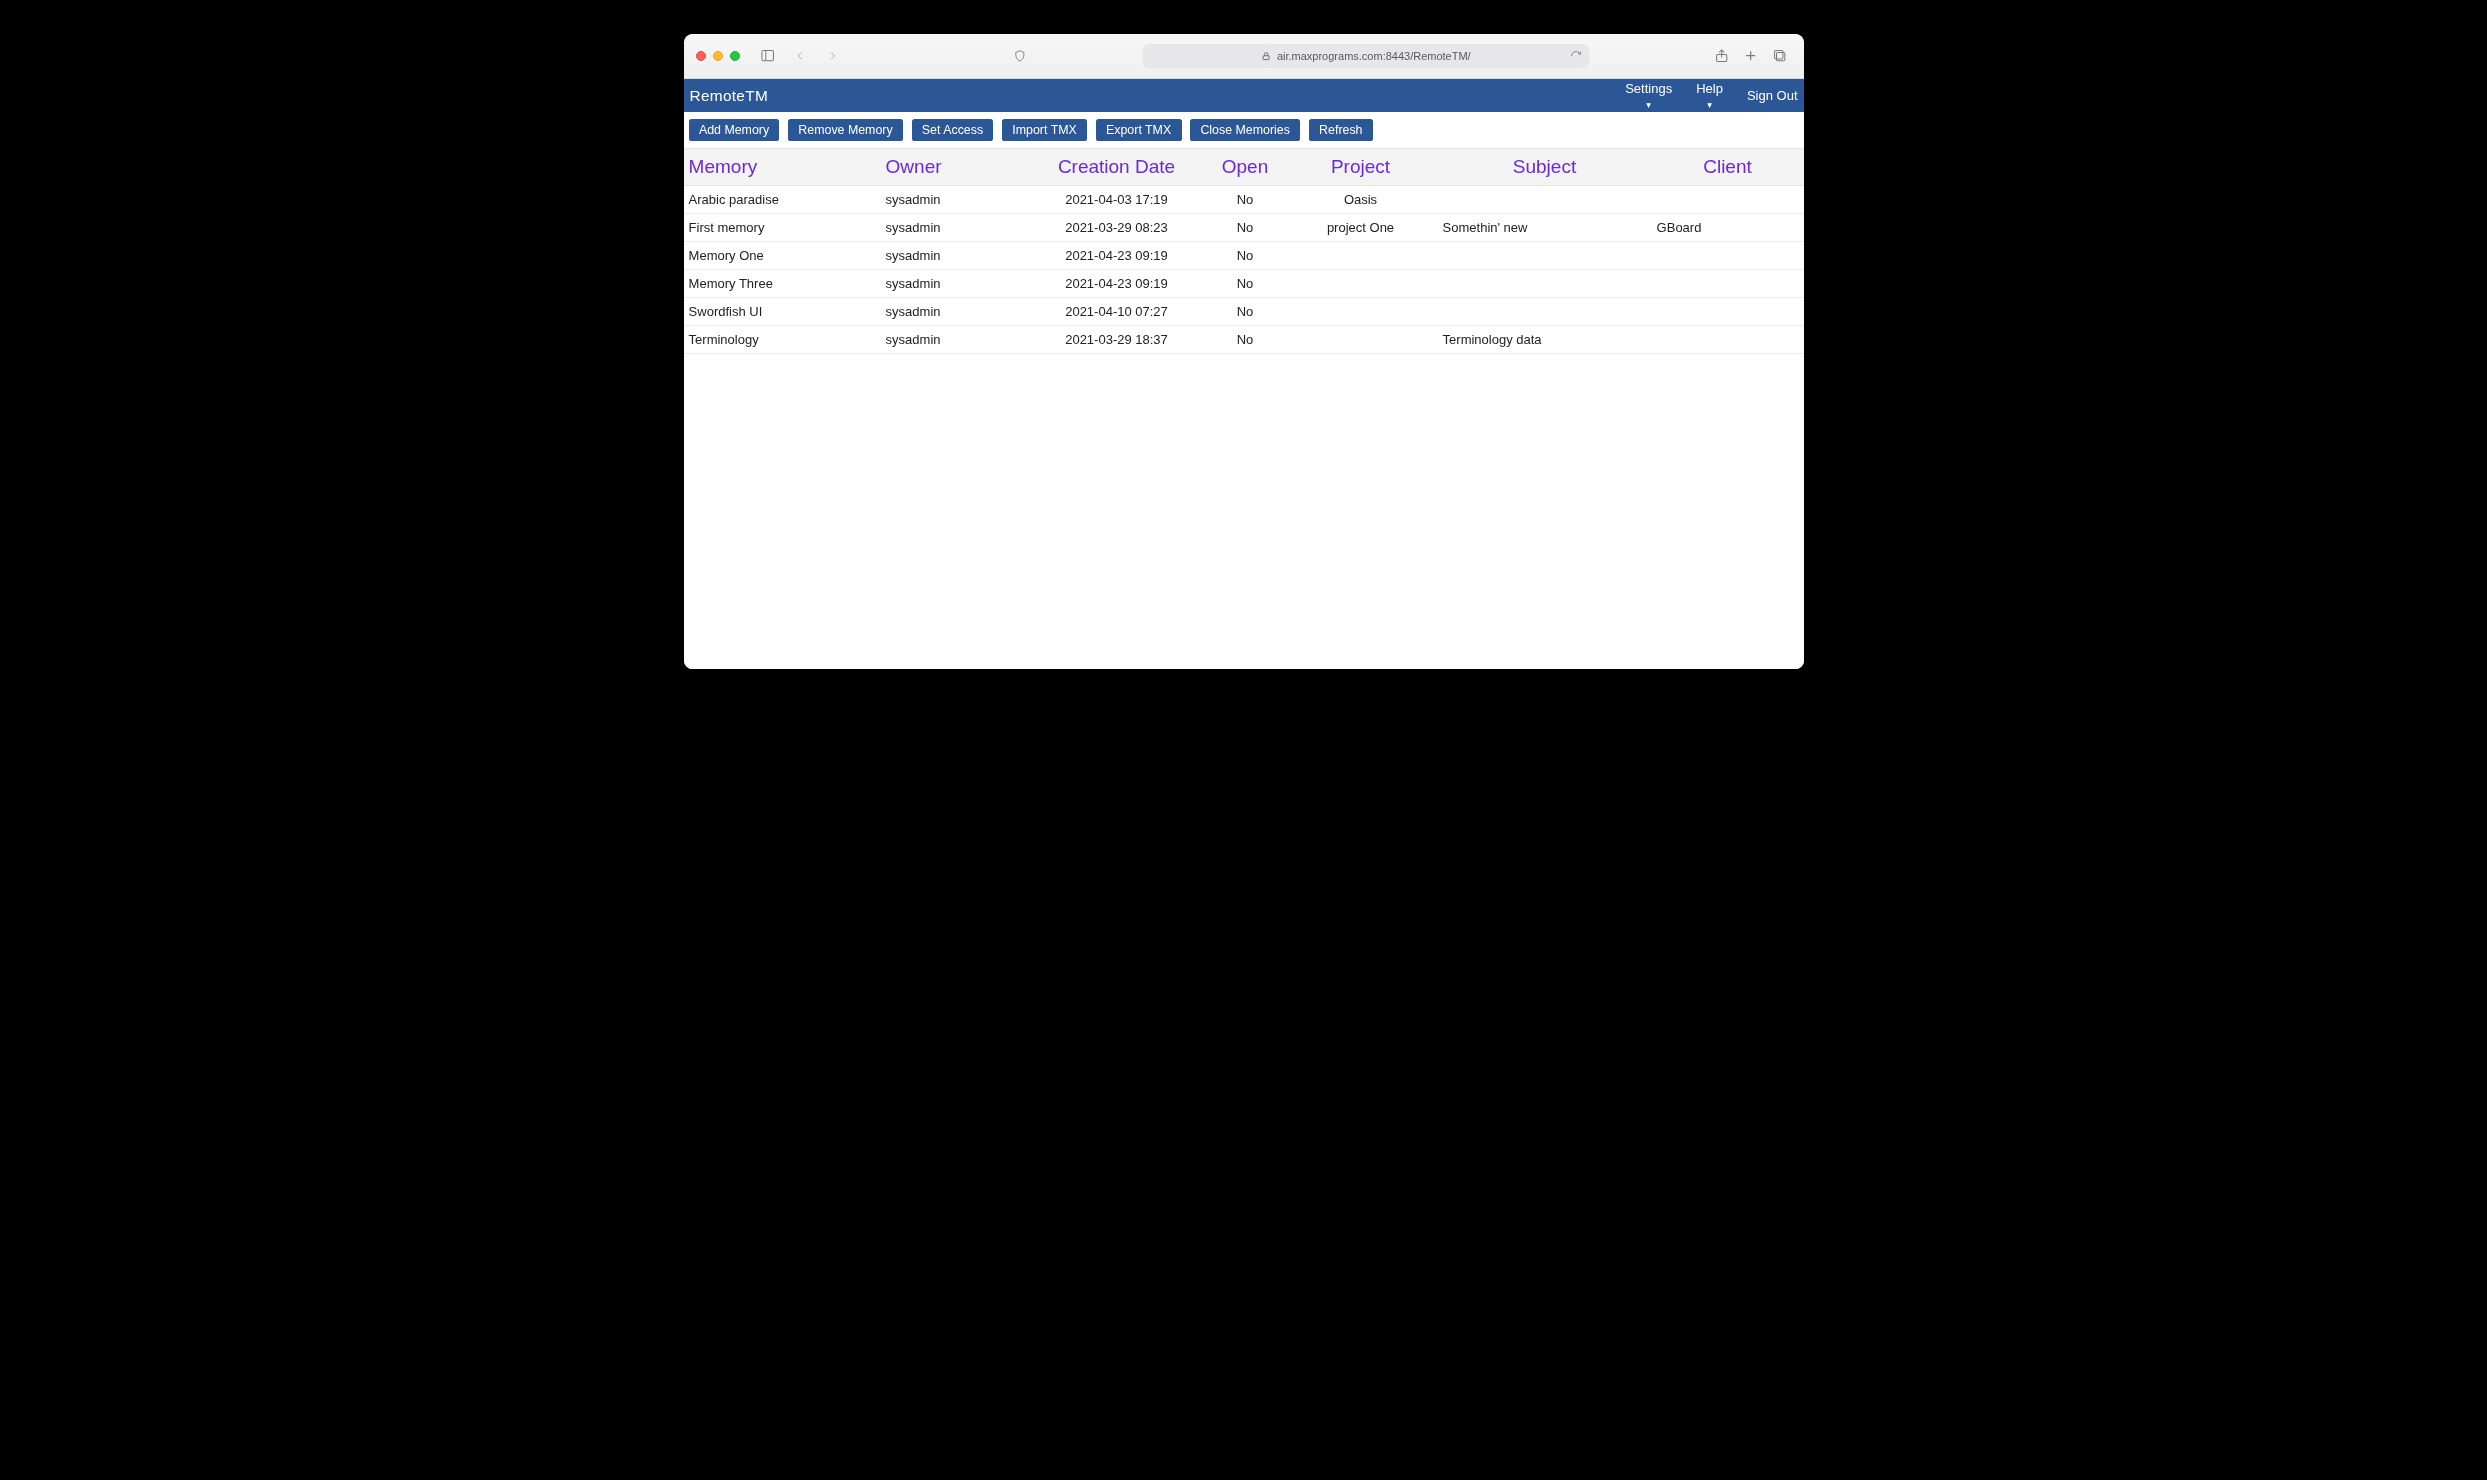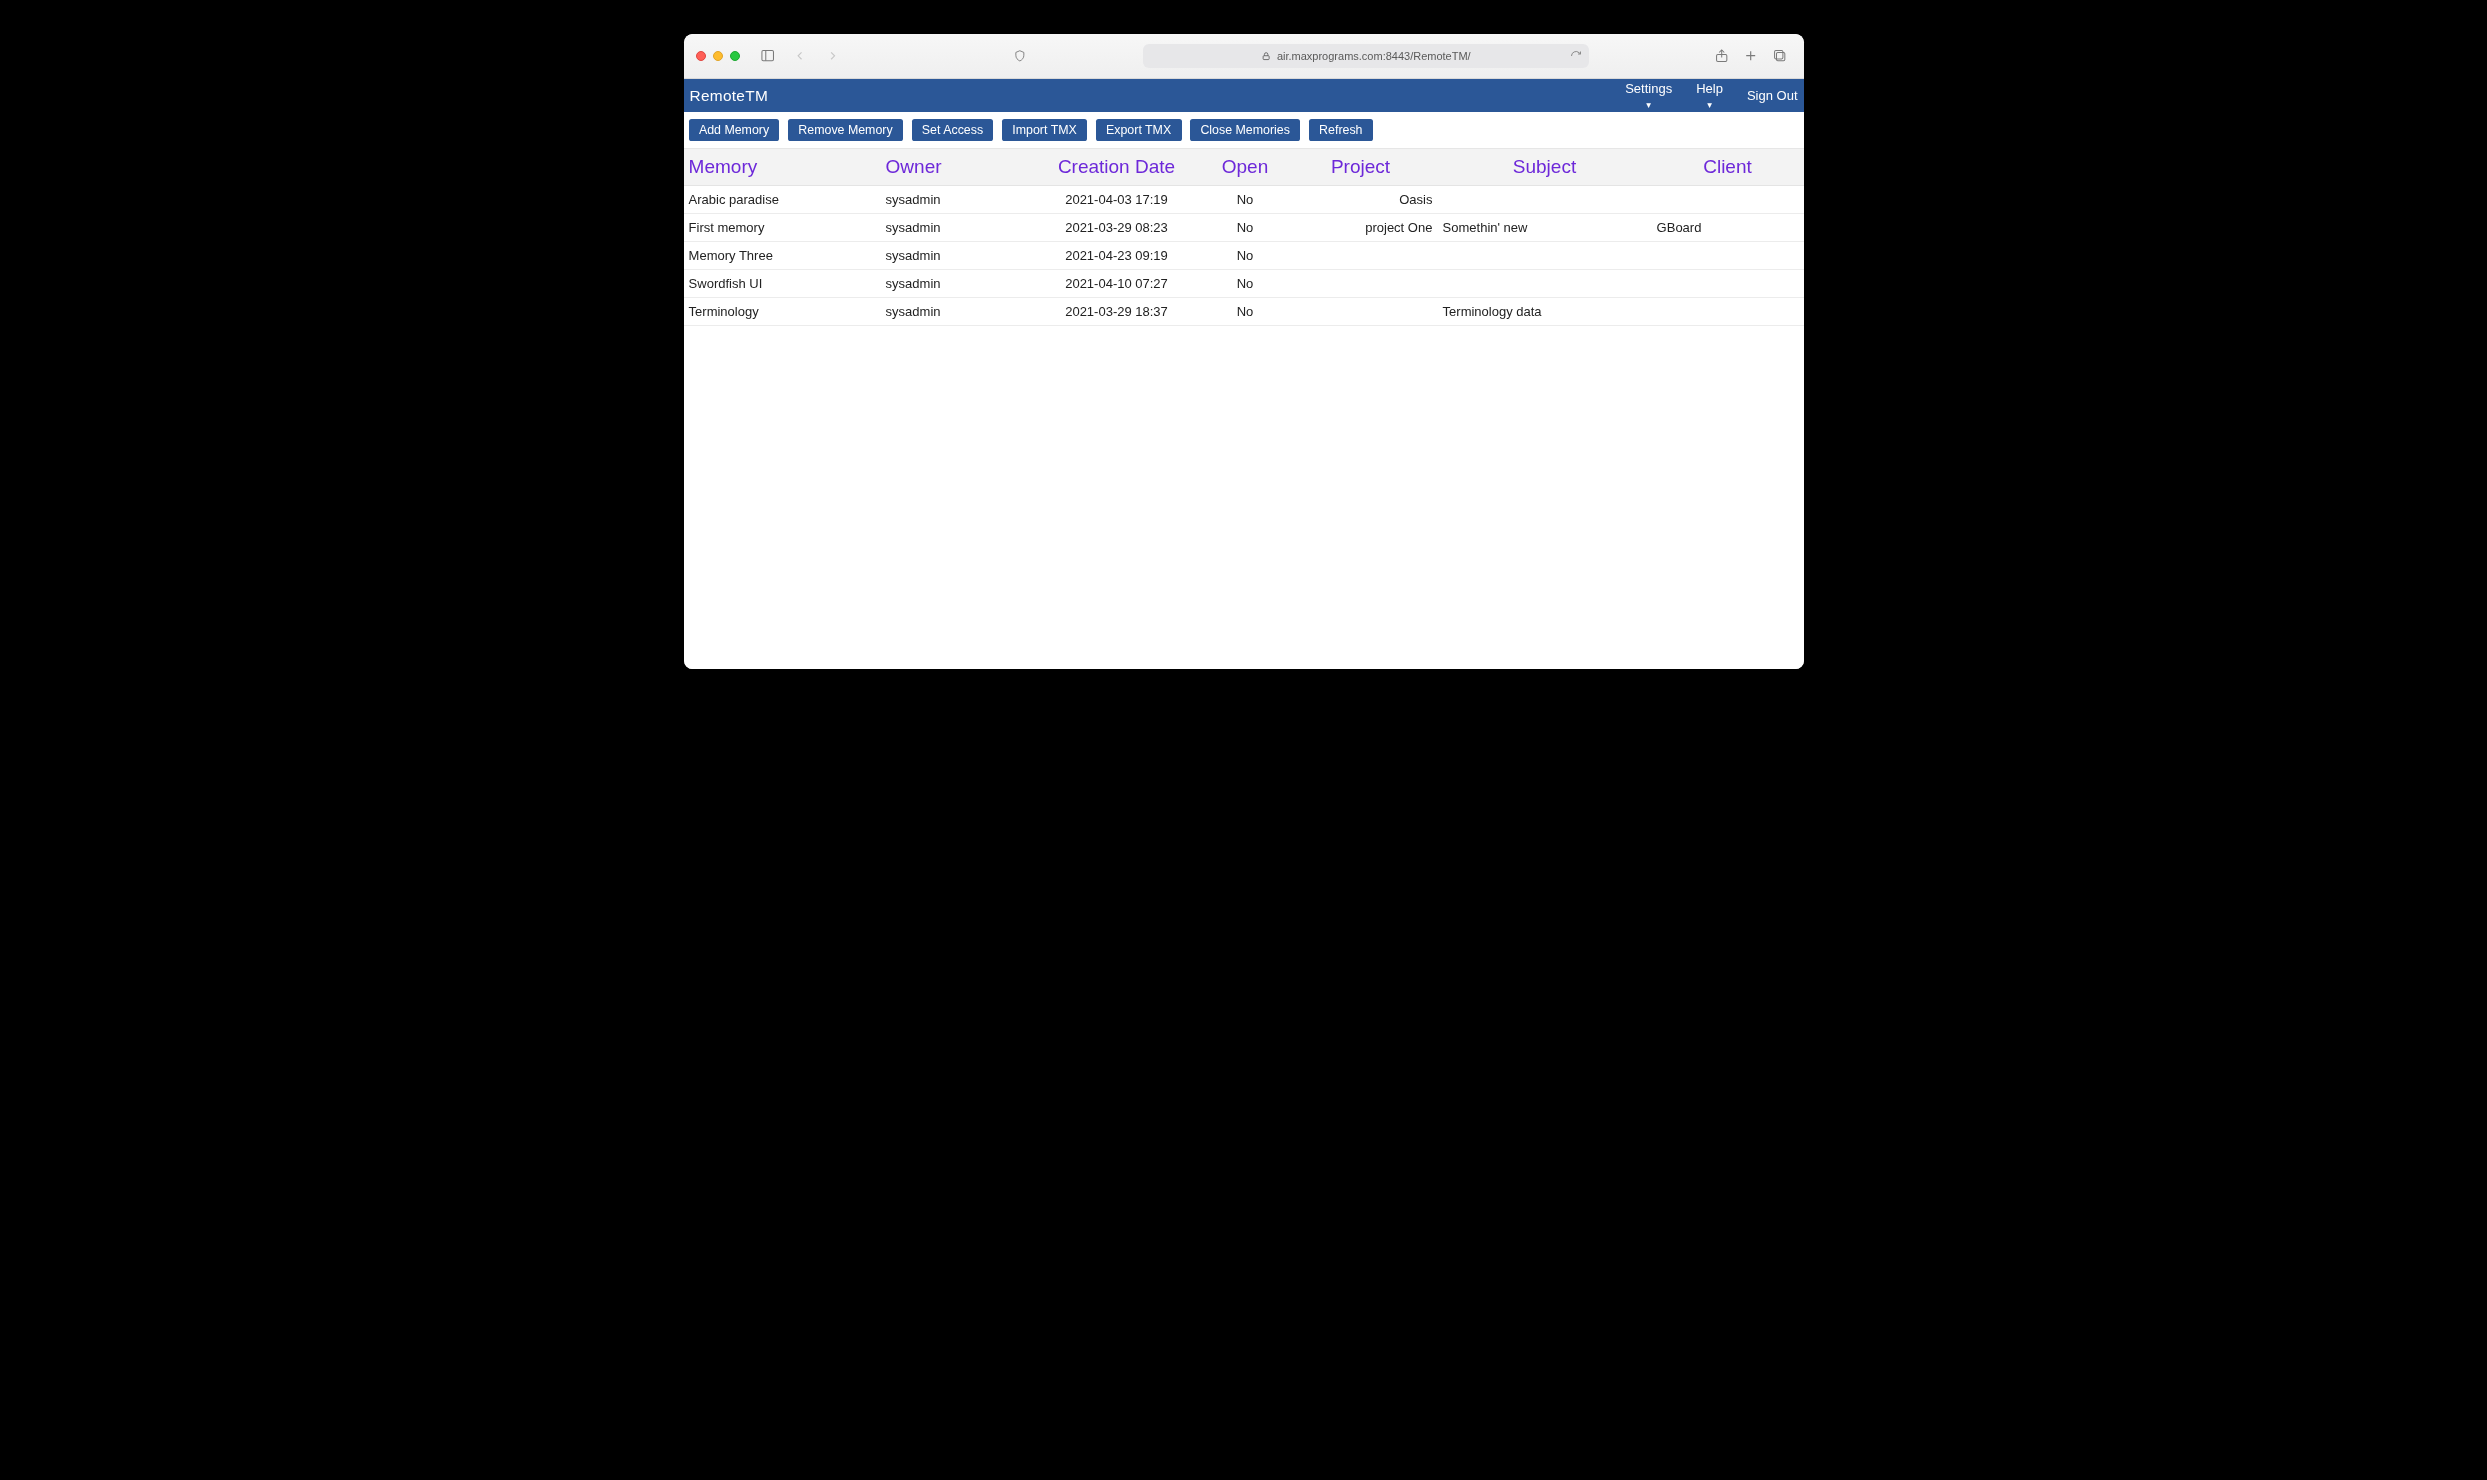--- a/index.html
+++ b/index.html
@@ -135,21 +135,21 @@
   tbody td {
     border-bottom:0.9px solid #ececec;
     font-size:13px;
     padding: 6px 5.1px;
     color:#222;
   }
   th.col-memory, td.col-memory { text-align:left; padding-left:5.1px; width:197px;}
   th.col-owner,  td.col-owner  { text-align:left; width:146px;}
   th.col-date,   td.col-date   { text-align:center; width:180px;}
   th.col-open,   td.col-open   { text-align:center; width:77px;}
-  th.col-project,td.col-project{ text-align:right; width:154px; }
+  th.col-project,td.col-project{ text-align:center; width:154px; }
   th.col-project { text-align:center;}
   th.col-subject,td.col-subject{ text-align:left; width:214px;}
   th.col-subject { text-align:center;}
   th.col-client, td.col-client { text-align:left; }
   th.col-client { text-align:center; }
   
   .footer {
     background:#2b5797;
     color:#fff;
     text-align:center;
@@ -283,20 +283,29 @@
           <tr>
             <td class="col-memory">First memory</td>
             <td class="col-owner">sysadmin</td>
             <td class="col-date">2021-03-29 08:23</td>
             <td class="col-open">No</td>
             <td class="col-project">project One</td>
             <td class="col-subject">Somethin' new</td>
             <td class="col-client">GBoard</td>
           </tr>
           <tr>
+            <td class="col-memory">Memory One</td>
+            <td class="col-owner">sysadmin</td>
+            <td class="col-date">2021-04-23 09:19</td>
+            <td class="col-open">No</td>
+            <td class="col-project"></td>
+            <td class="col-subject"></td>
+            <td class="col-client"></td>
+          </tr>
+          <tr>
             <td class="col-memory">Memory Three</td>
             <td class="col-owner">sysadmin</td>
             <td class="col-date">2021-04-23 09:19</td>
             <td class="col-open">No</td>
             <td class="col-project"></td>
             <td class="col-subject"></td>
             <td class="col-client"></td>
           </tr>
           <tr>
             <td class="col-memory">Swordfish UI</td>

